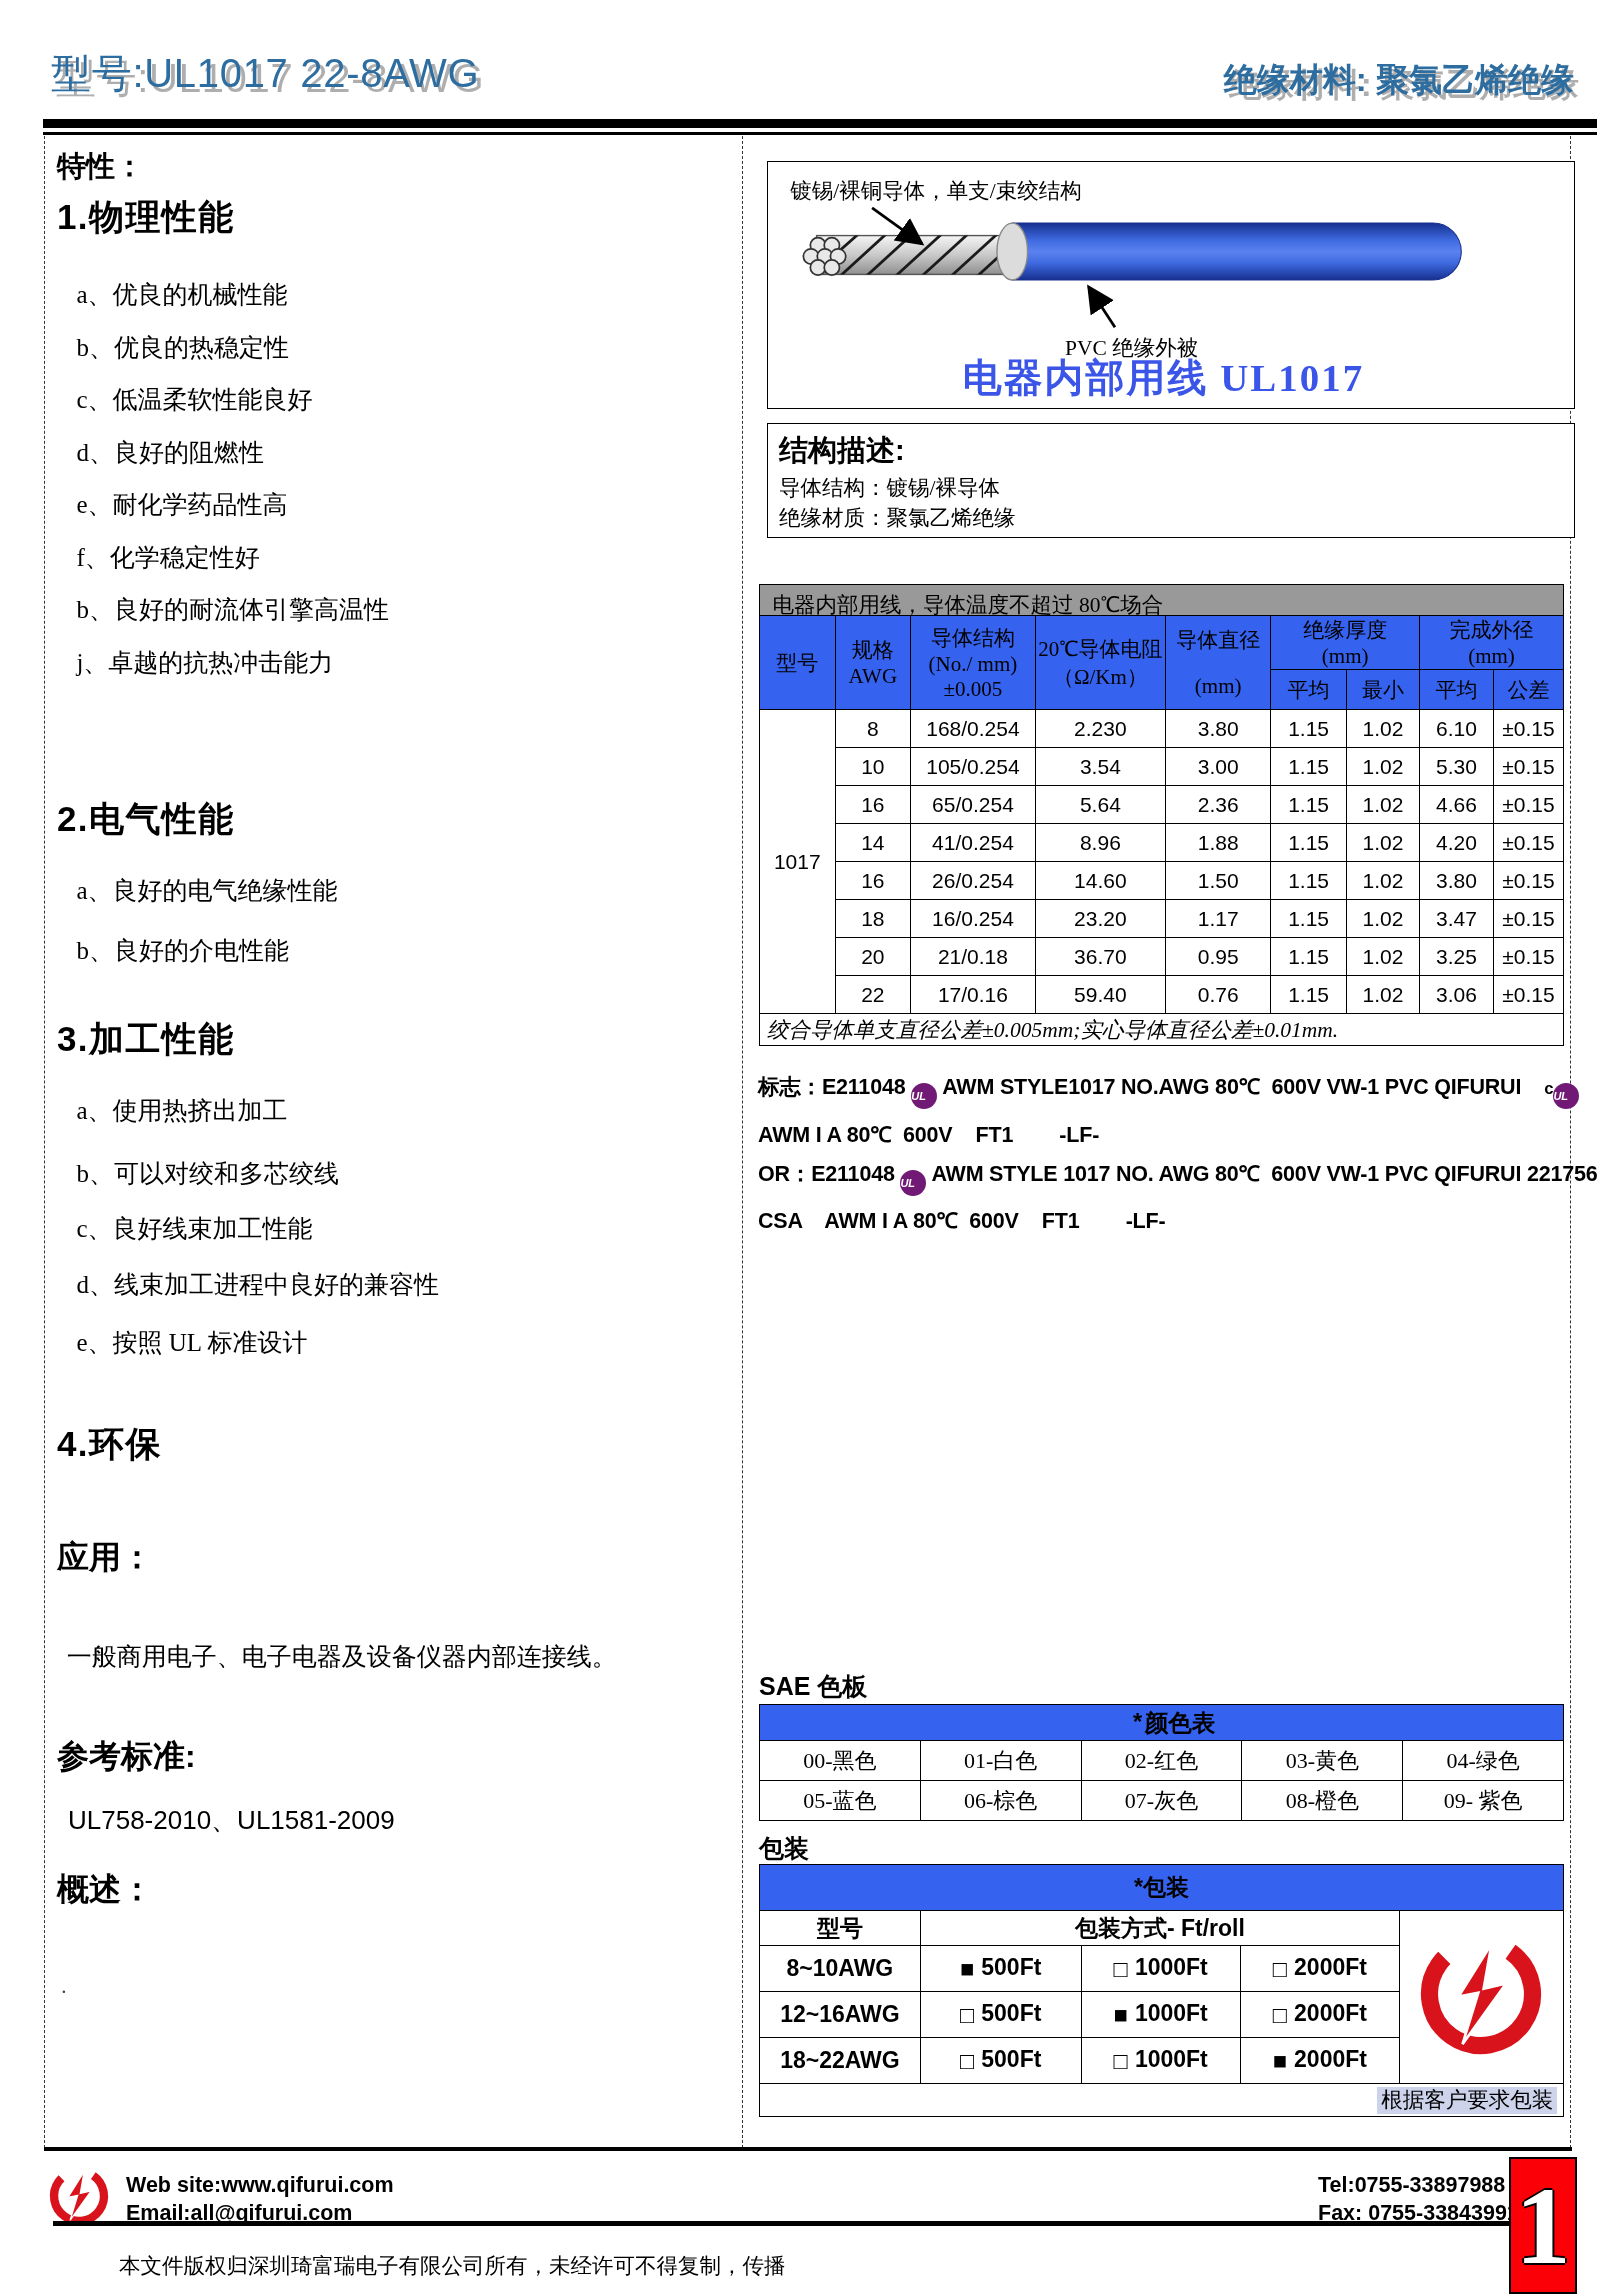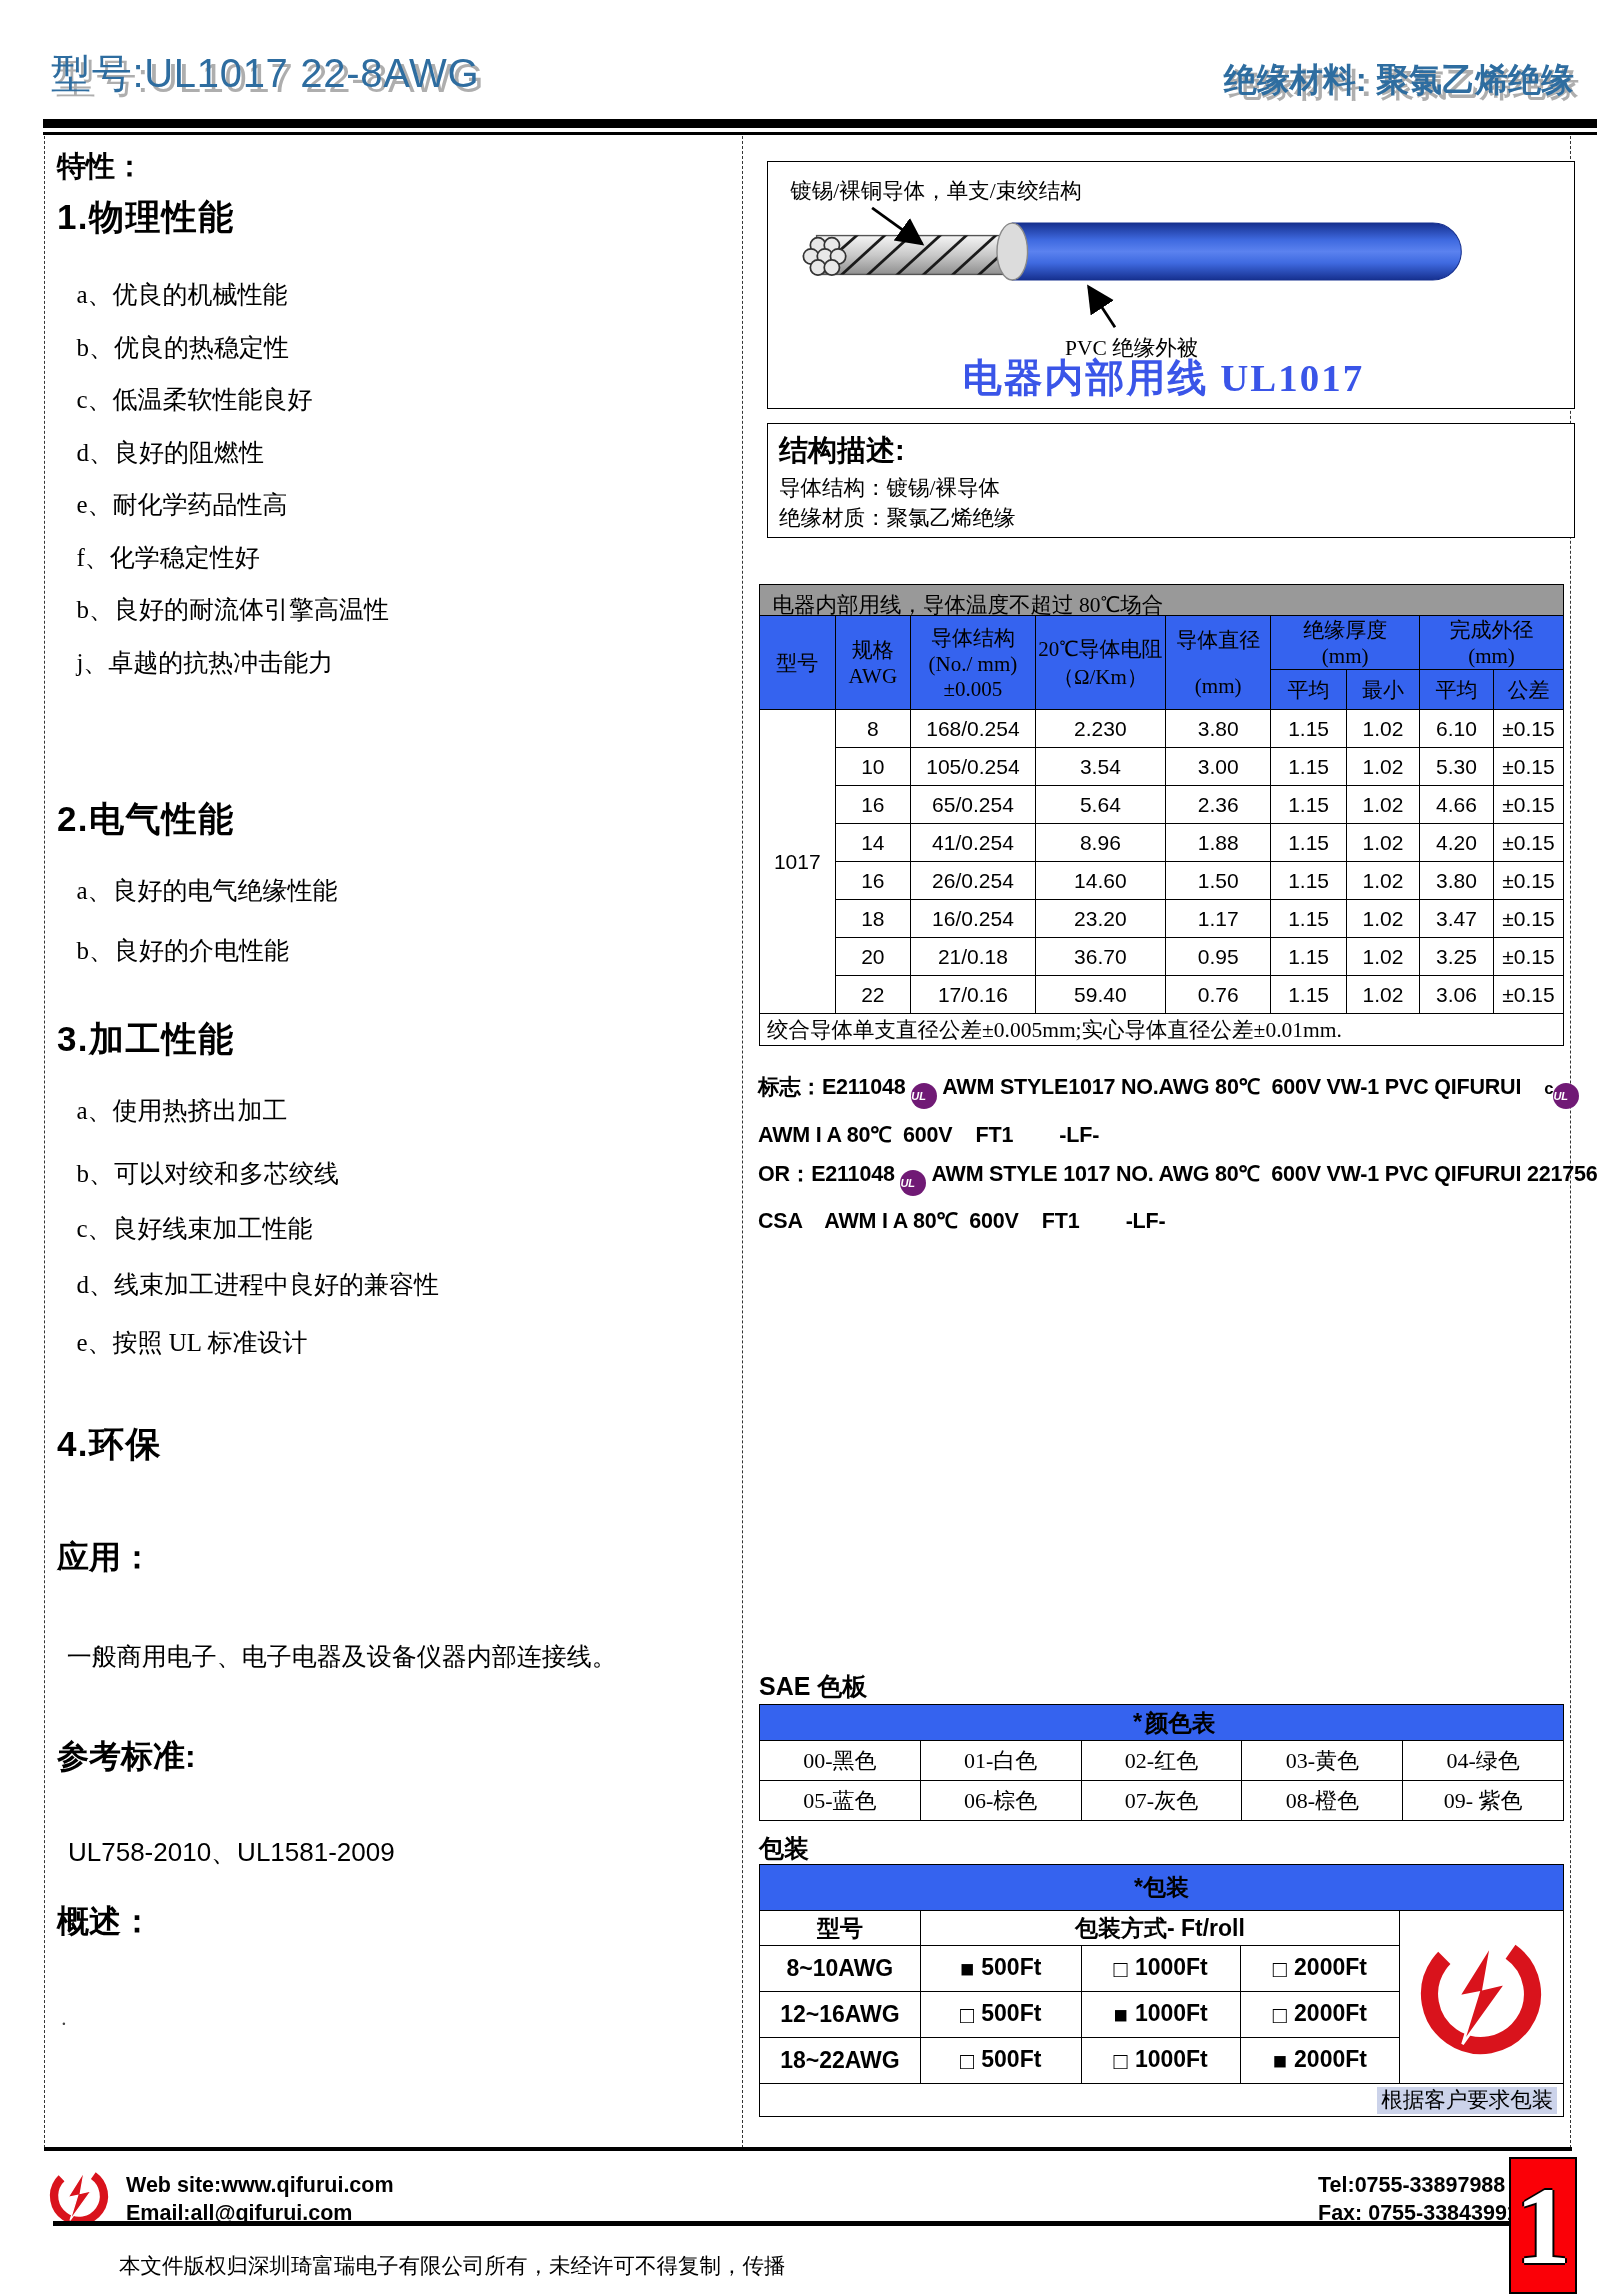--- a/index.html
+++ b/index.html
@@ -56,21 +56,21 @@
   .spec-wrap{position:absolute;left:759px;top:615px;width:805px;}
   table{border-collapse:collapse;width:100%;table-layout:fixed;}
   td,th{border:1.4px solid #000;box-sizing:border-box;}
   .spec th{background:var(--table-header-blue);font-weight:normal;font-size:21px;
     text-align:center;vertical-align:middle;padding:0 1.4px;}
   .spec thead tr:first-child th{height:54px;}
   .spec thead tr:last-child th{height:40px;}
   .spec tbody td{height:38px;text-align:center;font-family:"Liberation Sans",sans-serif;
     font-size:21px;vertical-align:middle;}
   .spec .note-cell{height:32px;text-align:left;padding-left:7px;font-size:21.5px;
-    font-family:"Liberation Serif",serif;}
+    font-family:"Liberation Serif",serif;font-style:italic;}
 
   
   .marking{position:absolute;left:758px;top:1071px;width:826px;
     font-family:"Liberation Sans",sans-serif;font-weight:bold;font-size:21.5px;}
   .mk-line{margin:0 0 9.7px 0;white-space:pre;letter-spacing:-0.2px;}
   .mk-label{font-family:"Liberation Sans",sans-serif;font-weight:bold;}
   .ulmark{display:inline-block;width:26px;height:26px;background:#701a75;border-radius:50%;
     color:#fff;font:italic 700 11px "Liberation Sans",sans-serif;
     line-height:26px;vertical-align:-6.2px;letter-spacing:0;}
   .cul-c{font-size:16.7px;}
@@ -156,21 +156,21 @@
     <p class="item" style="margin-top:25px">c、良好线束加工性能</p>
     <p class="item" style="margin-top:25px">d、线束加工进程中良好的兼容性</p>
     <p class="item" style="margin-top:28px">e、按照 UL 标准设计</p>
 
     <p class="sec-h" style="margin-top:62px">4.环保</p>
 
     <p class="big-h" style="margin-top:68px">应用：</p>
     <p class="app-text" style="margin-top:60px">一般商用电子、电子电器及设备仪器内部连接线。</p>
 
     <p class="big-h" style="margin-top:62px">参考标准:</p>
-    <p class="std-text" style="margin-top:56px">UL758-2010、UL1581-2009</p>
+    <p class="std-text" style="margin-top:24px">UL758-2010、UL1581-2009</p>
 
     <p class="big-h" style="margin-top:30.5px">概述：</p>
     <p class="ov-dot" style="margin-top:62px">.</p>
   </div>
 
   <div class="rbox diagram-box">
     <svg width="805" height="245" viewBox="0 0 1160 353">
       <defs>
         <linearGradient id="metal" x1="0" y1="0" x2="0" y2="1">
           <stop offset="0" stop-color="#f5f5f5"></stop>

